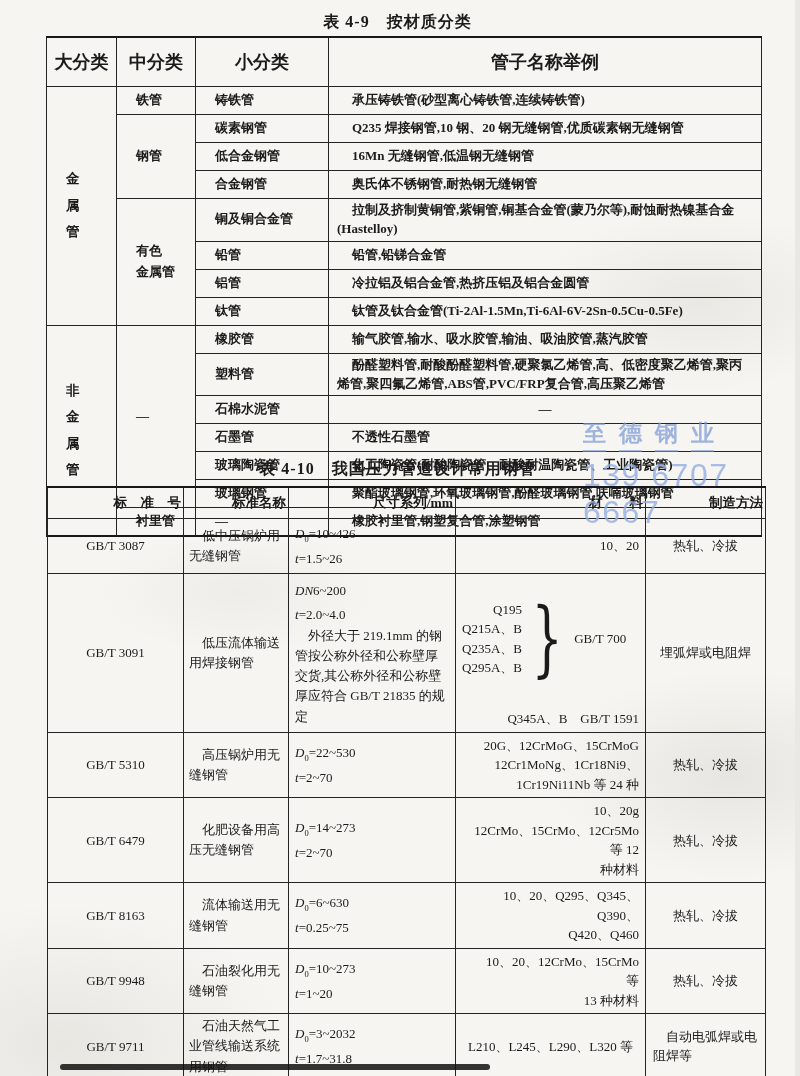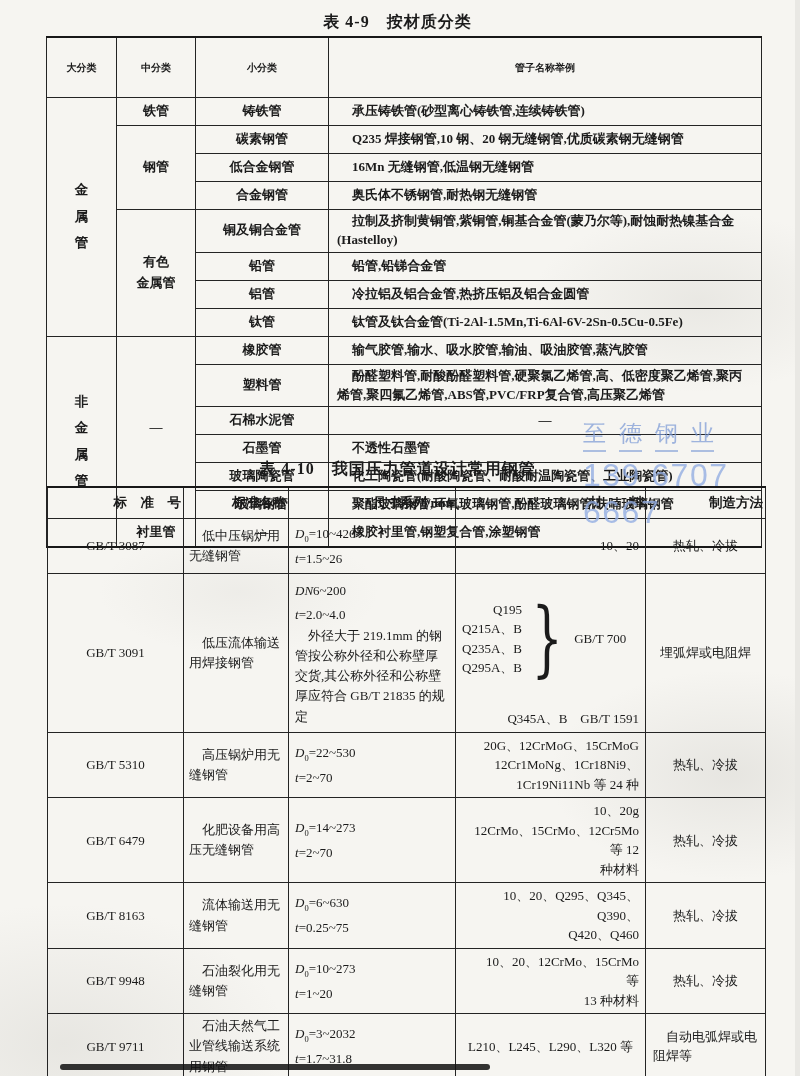--- a/index.html
+++ b/index.html
@@ -18,22 +18,22 @@
   #title49{top:12px;}
   #title410{top:459px;}
   table{border-collapse:collapse;table-layout:fixed;background:transparent;}
   #t49{position:absolute;left:46px;top:36px;width:715px;
        border-top:2.5px solid #181818;border-bottom:2.5px solid #181818;
        border-left:1.3px solid #242424;border-right:1.3px solid #242424;}
   #t410{position:absolute;left:47px;top:486px;width:718px;
        border-top:2.3px solid #181818;border-bottom:3.5px solid #121212;
        border-left:1.3px solid #242424;border-right:1.3px solid #242424;}
   td,th{border:1.3px solid #242424;vertical-align:middle;}
-  #t49 th{height:23px;font-size:10px;font-weight:700;text-align:center;padding:18px 2px;}
-  #t49 td{height:23px;font-size:13px;font-weight:700;line-height:1.45;padding:1px 4px;text-align:center;}
+  #t49 th{height:23px;font-size:18px;font-weight:700;text-align:center;padding:12px 2px;}
+  #t49 td{height:23px;font-size:13px;font-weight:700;line-height:1.45;padding:1px 19px;text-align:left;}
   #t49 td.name{ text-align:left;padding:2px 8px;text-indent:1.15em;}
   #t49 td.name.ctr{text-align:center;text-indent:0;}
   #t49 td.vcell{font-size:13.5px;}
   #t49 td.vcell div{line-height:1.95;}
   #t49 td.stack div{line-height:1.6;}
   #t410 th{height:26px;font-size:13.5px;font-weight:700;text-align:right;padding:2px;}
   #t410 td{font-size:13px;line-height:1.5;padding:3px 4px;}
   #t410 td.std{text-align:center;}
   #t410 td.nm{text-align:left;text-indent:1em;line-height:1.55;padding:2px 5px;}
   #t410 td.size{text-align:left;padding:3px 6px;}
@@ -46,21 +46,21 @@
   #t410 td.method.long{text-align:left;text-indent:1em;padding:2px 7px;}
   #t410 i{font-style:italic;}
   #t410 sub{font-size:8.5px;}
   .mgroup{display:flex;align-items:center;}
   .mitems div{line-height:21px;}
   .mbrace{font-size:82px;line-height:84px;font-family:"DejaVu Serif",serif;font-weight:400;
           transform:scaleX(0.6);margin:0 0 0 -1px;color:#1b1b1b;}
   .mlabel{margin-left:1px;}
   .mafter{margin-top:9px;line-height:21px;}
   .wm{position:absolute;left:583px;top:418px;z-index:5;pointer-events:none;}
-  .wm1{font-size:23px;font-weight:400;color:rgba(124,154,214,0.72);}
+  .wm1{font-size:23px;font-weight:700;color:rgba(124,154,214,0.72);}
   .wm1 span{display:inline-block;margin-right:13px;border-bottom:2px solid rgba(124,154,214,0.6);padding-bottom:1px;}
   .wm2{margin-top:5px;font-family:"Liberation Sans","DejaVu Sans",sans-serif;font-size:32px;
        letter-spacing:1.5px;color:rgba(148,174,226,0.8);}
   .smudge{position:absolute;left:60px;top:1064px;width:430px;height:6px;background:#101010;border-radius:3px;opacity:0.85;}
 </style>
 </head>
 <body>
 
 <div class="page">
 

